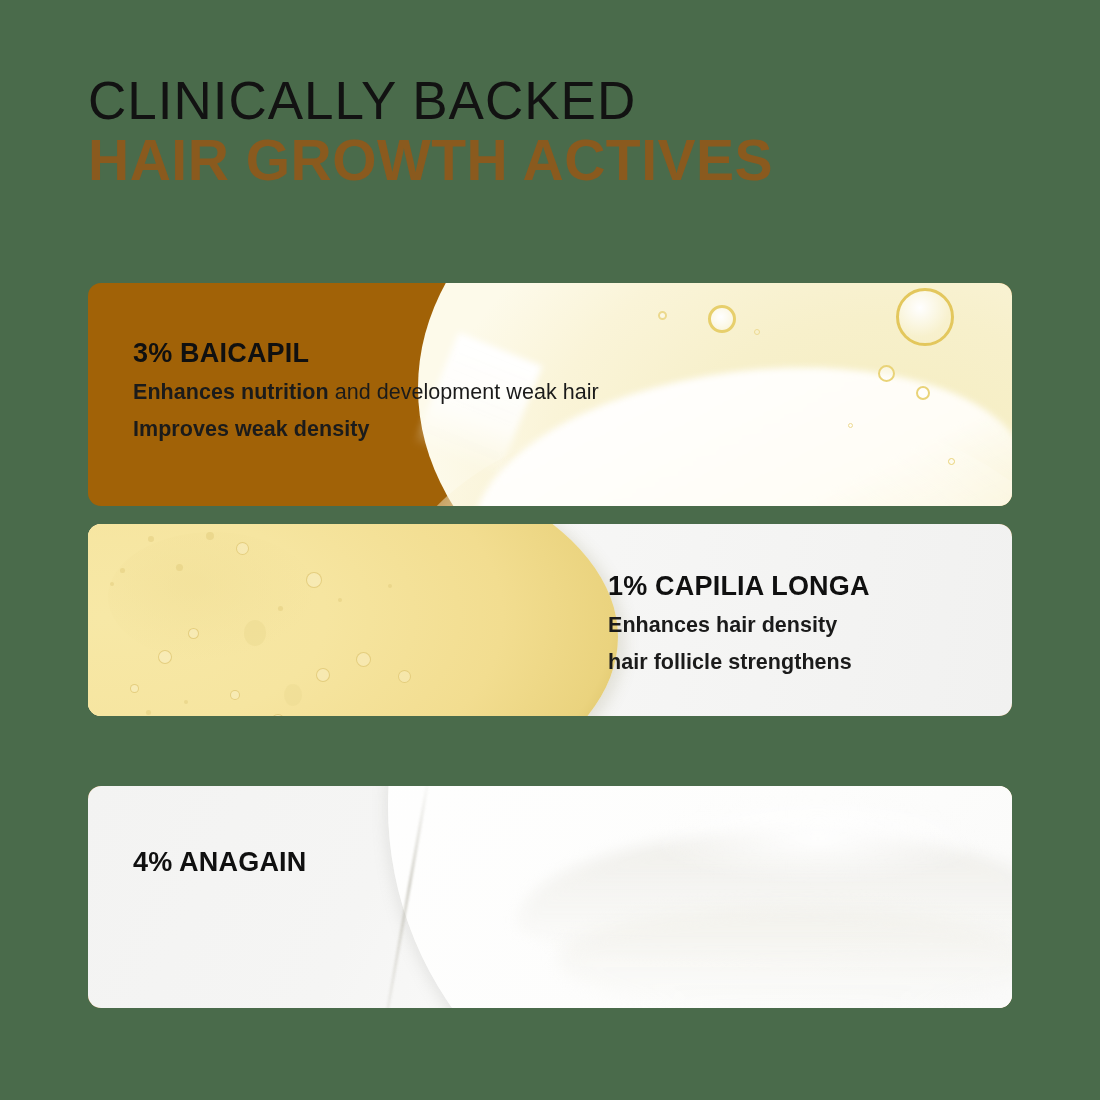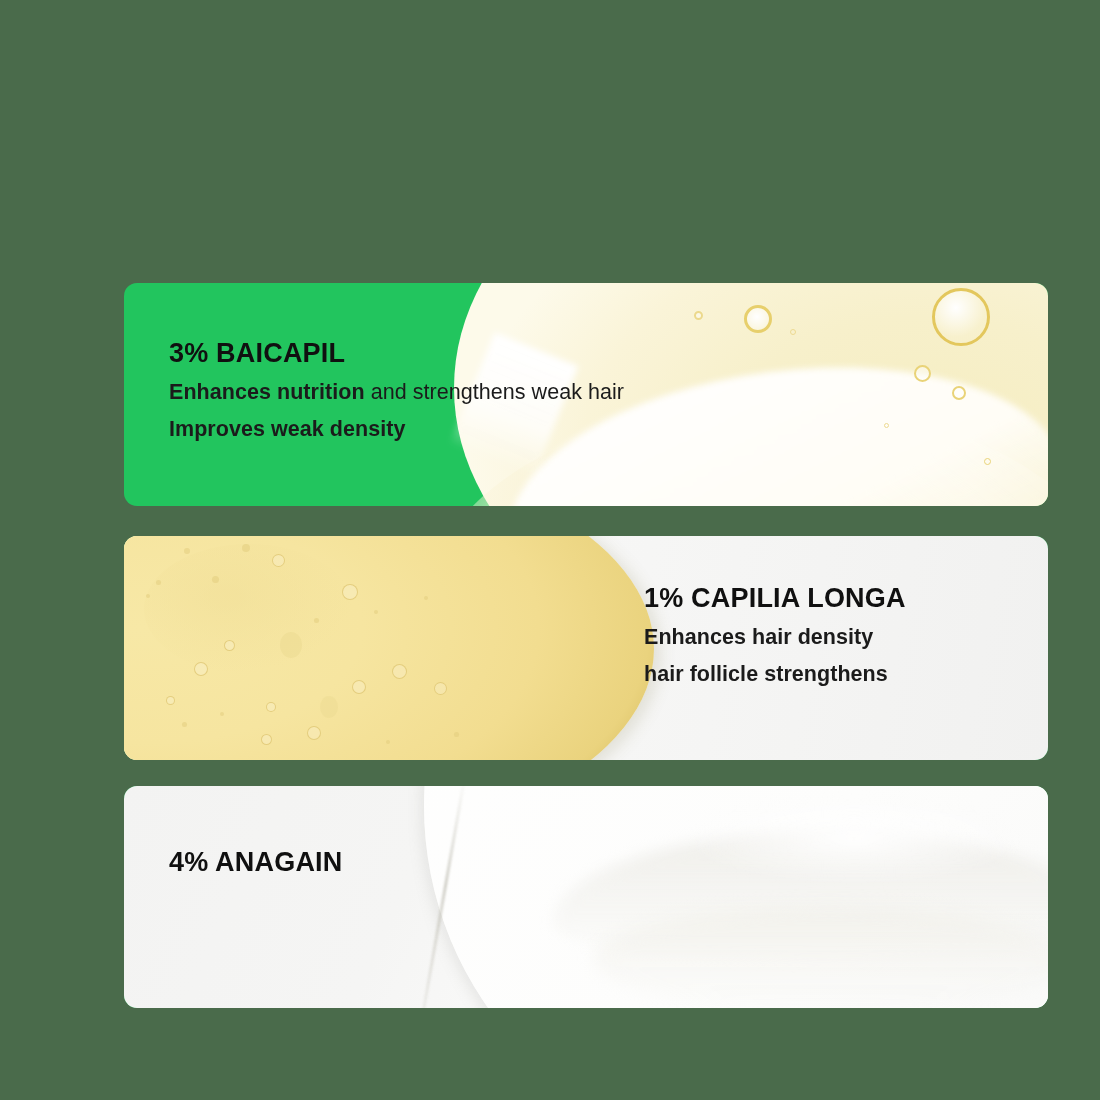--- a/index.html
+++ b/index.html
@@ -48,25 +48,24 @@
     margin-top: 6px;
   }
 
   
   .card {
     position: absolute;
     left: 88px;
     width: 924px;
     border-radius: 13px;
     overflow: hidden;
-    background: #22c55e;
-    margin-left: 36px;
+    background: #a16207;
   }
   .card-1 { top: 283px;  height: 223px; }
-  .card-2 { top: 536px;  height: 224px; }
+  .card-2 { top: 524px;  height: 192px; }
   .card-3 { top: 786px;  height: 222px; }
 
   .card-art {
     position: absolute;
     inset: 0;
     overflow: hidden;
   }
   .card-text {
     position: absolute;
     z-index: 5;
@@ -246,41 +245,45 @@
     border-radius: 50%;
     background: radial-gradient(ellipse at 50% 50%, rgba(255,255,255,0.95) 0%, rgba(255,255,255,0) 72%);
     filter: blur(4px);
   }
 </style>
 </head>
 <body>
 
 <div class="poster">
 
+  <div class="heading">
+    <div class="heading-line heading-line-1">CLINICALLY BACKED</div>
+    <div class="heading-line heading-line-2">HAIR GROWTH ACTIVES</div>
+  </div>
 
   <div class="card card-1">
     <div class="card-art">
       <div class="oil-blob"></div>
       <div class="oil-blob-2"></div>
       <div class="oil-highlight"></div>
       <div class="oil-tail"></div>
       <div class="bubble bubble-lg"></div>
       <div class="bubble bubble-md"></div>
       <div class="bubble bubble-s1"></div>
       <div class="bubble bubble-s2"></div>
       <div class="bubble bubble-xs1"></div>
       <div class="bubble bubble-xs2"></div>
       <div class="bubble bubble-xs3"></div>
       <div class="bubble bubble-xs4"></div>
     </div>
 
     <div class="card-text">
       <div class="ingredient-title">3% BAICAPIL</div>
       <div class="ingredient-line">
-        <b>Enhances nutrition</b><span> and strengthens weak hair</span>
+        <b>Enhances nutrition</b><span> and development weak hair</span>
       </div>
       <div class="ingredient-line">
         <b>Improves weak density</b>
       </div>
     </div>
   </div>
 
   <div class="card card-2">
     <div class="card-art">
       <div class="gel-wrap">

